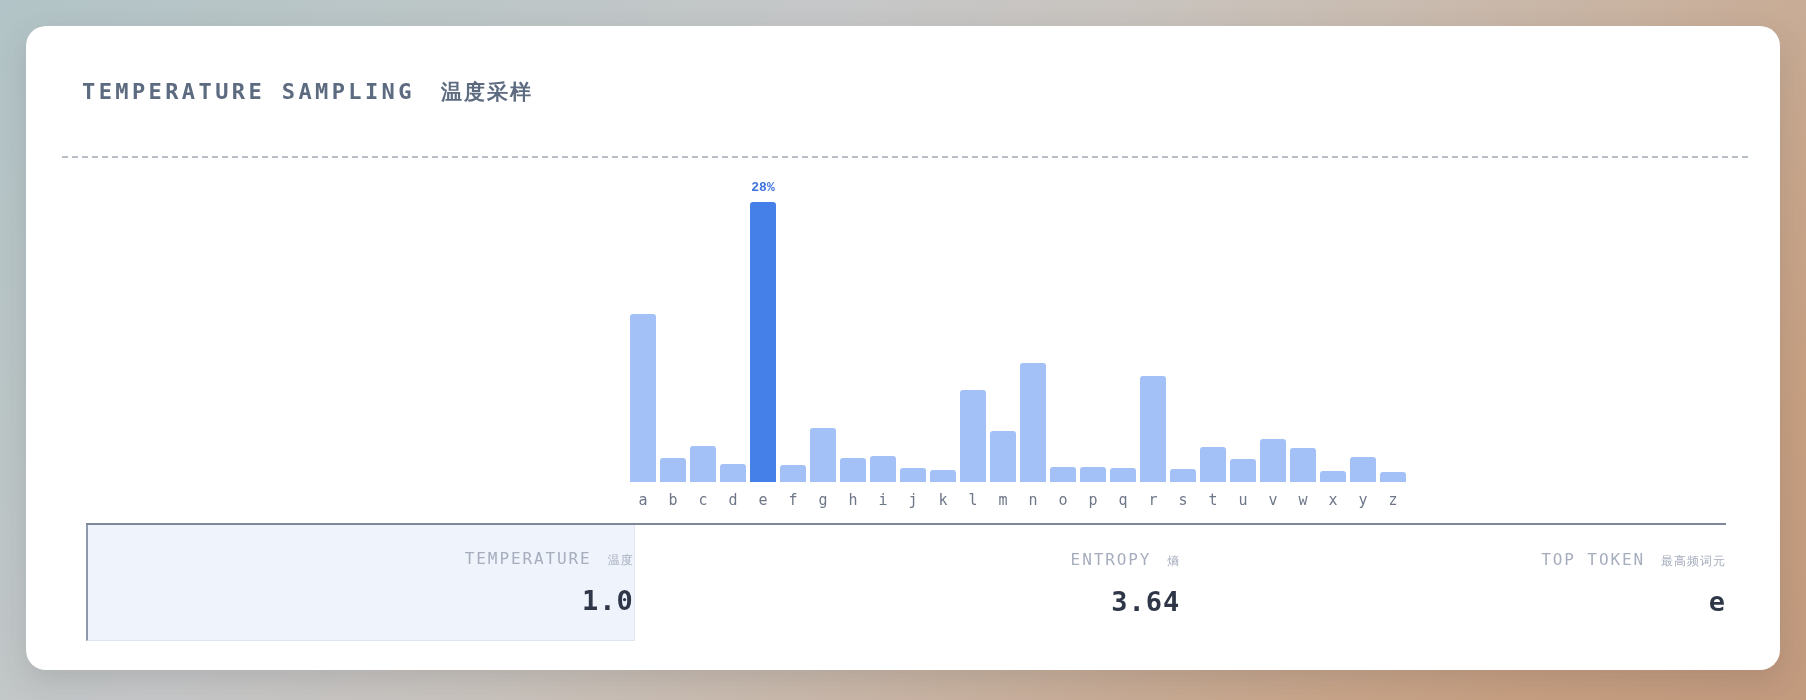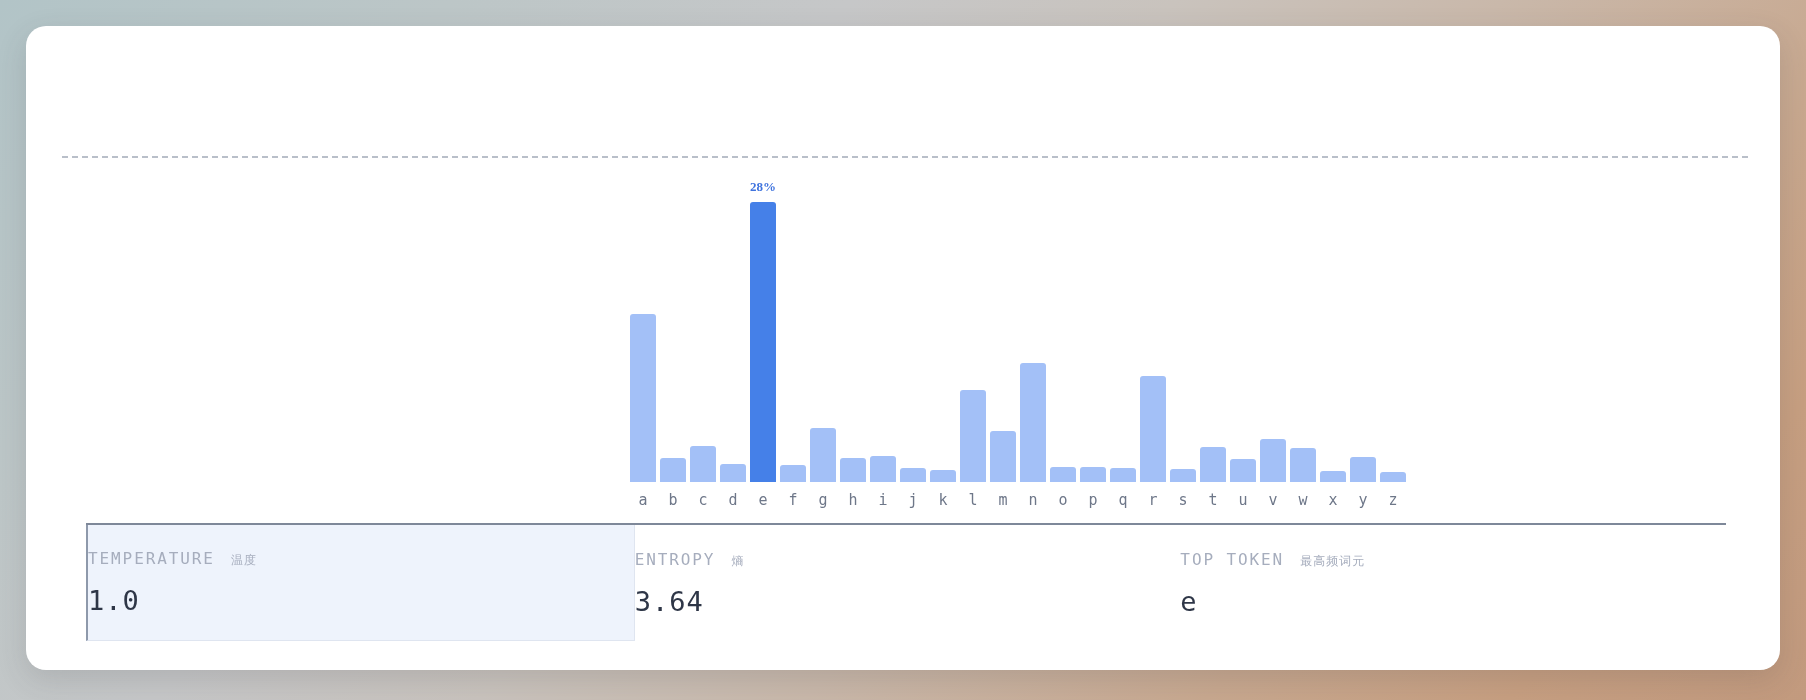--- a/index.html
+++ b/index.html
@@ -128,21 +128,21 @@
   }
 
   .bar.is-top {
     background: #4580e8;
   }
 
   .bar-value {
     position: absolute;
     left: 50%;
     transform: translateX(-50%);
-    font-family: Liberation Serif, serif;
+    font-family: Liberation Mono, monospace;
     font-size: 13px;
     font-weight: bold;
     color: #3f73de;
     white-space: nowrap;
   }
 
   .bar-label {
     position: absolute;
     top: 100%;
     margin-top: 9px;
@@ -159,21 +159,21 @@
     width: 1640px;
     height: 118px;
     display: flex;
     border-top: 2px solid #7e8899;
   }
 
   .stat {
     flex: 1;
     display: flex;
     flex-direction: column;
-    align-items: flex-start;
+    align-items: flex-end;
     justify-content: center;
     gap: 16px;
     padding: 16px 0;
   }
 
   .stat.is-active {
     background: #eef3fc;
     border-left: 2px solid #8e99ab;
     border-right: 1px solid #dfe5f0;
     border-bottom: 1px solid #dfe5f0;
@@ -197,31 +197,35 @@
     font-family: "DejaVu Sans", "Liberation Sans", sans-serif;
     font-size: 12px;
     letter-spacing: 1px;
     color: #a6adbd;
     white-space: nowrap;
   }
 
   .stat-value {
     font-family: "DejaVu Sans Mono", "Liberation Mono", monospace;
     font-size: 27px;
-    font-weight: normal;
+    font-weight: bold;
     letter-spacing: 1px;
     color: #2e3647;
   }
 </style>
 </head>
 <body>
 
 <div class="page">
   <div class="card">
 
+    <div class="card-header">
+      <span class="title-en">TEMPERATURE SAMPLING</span>
+      <span class="title-zh">温度采样</span>
+    </div>
 
     <div class="header-rule"></div>
 
     <div class="chart-area">
       <div class="bars">
           <div class="bar-col">
             <div class="bar" style="height: 60%;"></div>
             <div class="bar-label">a</div>
           </div>
           <div class="bar-col">

